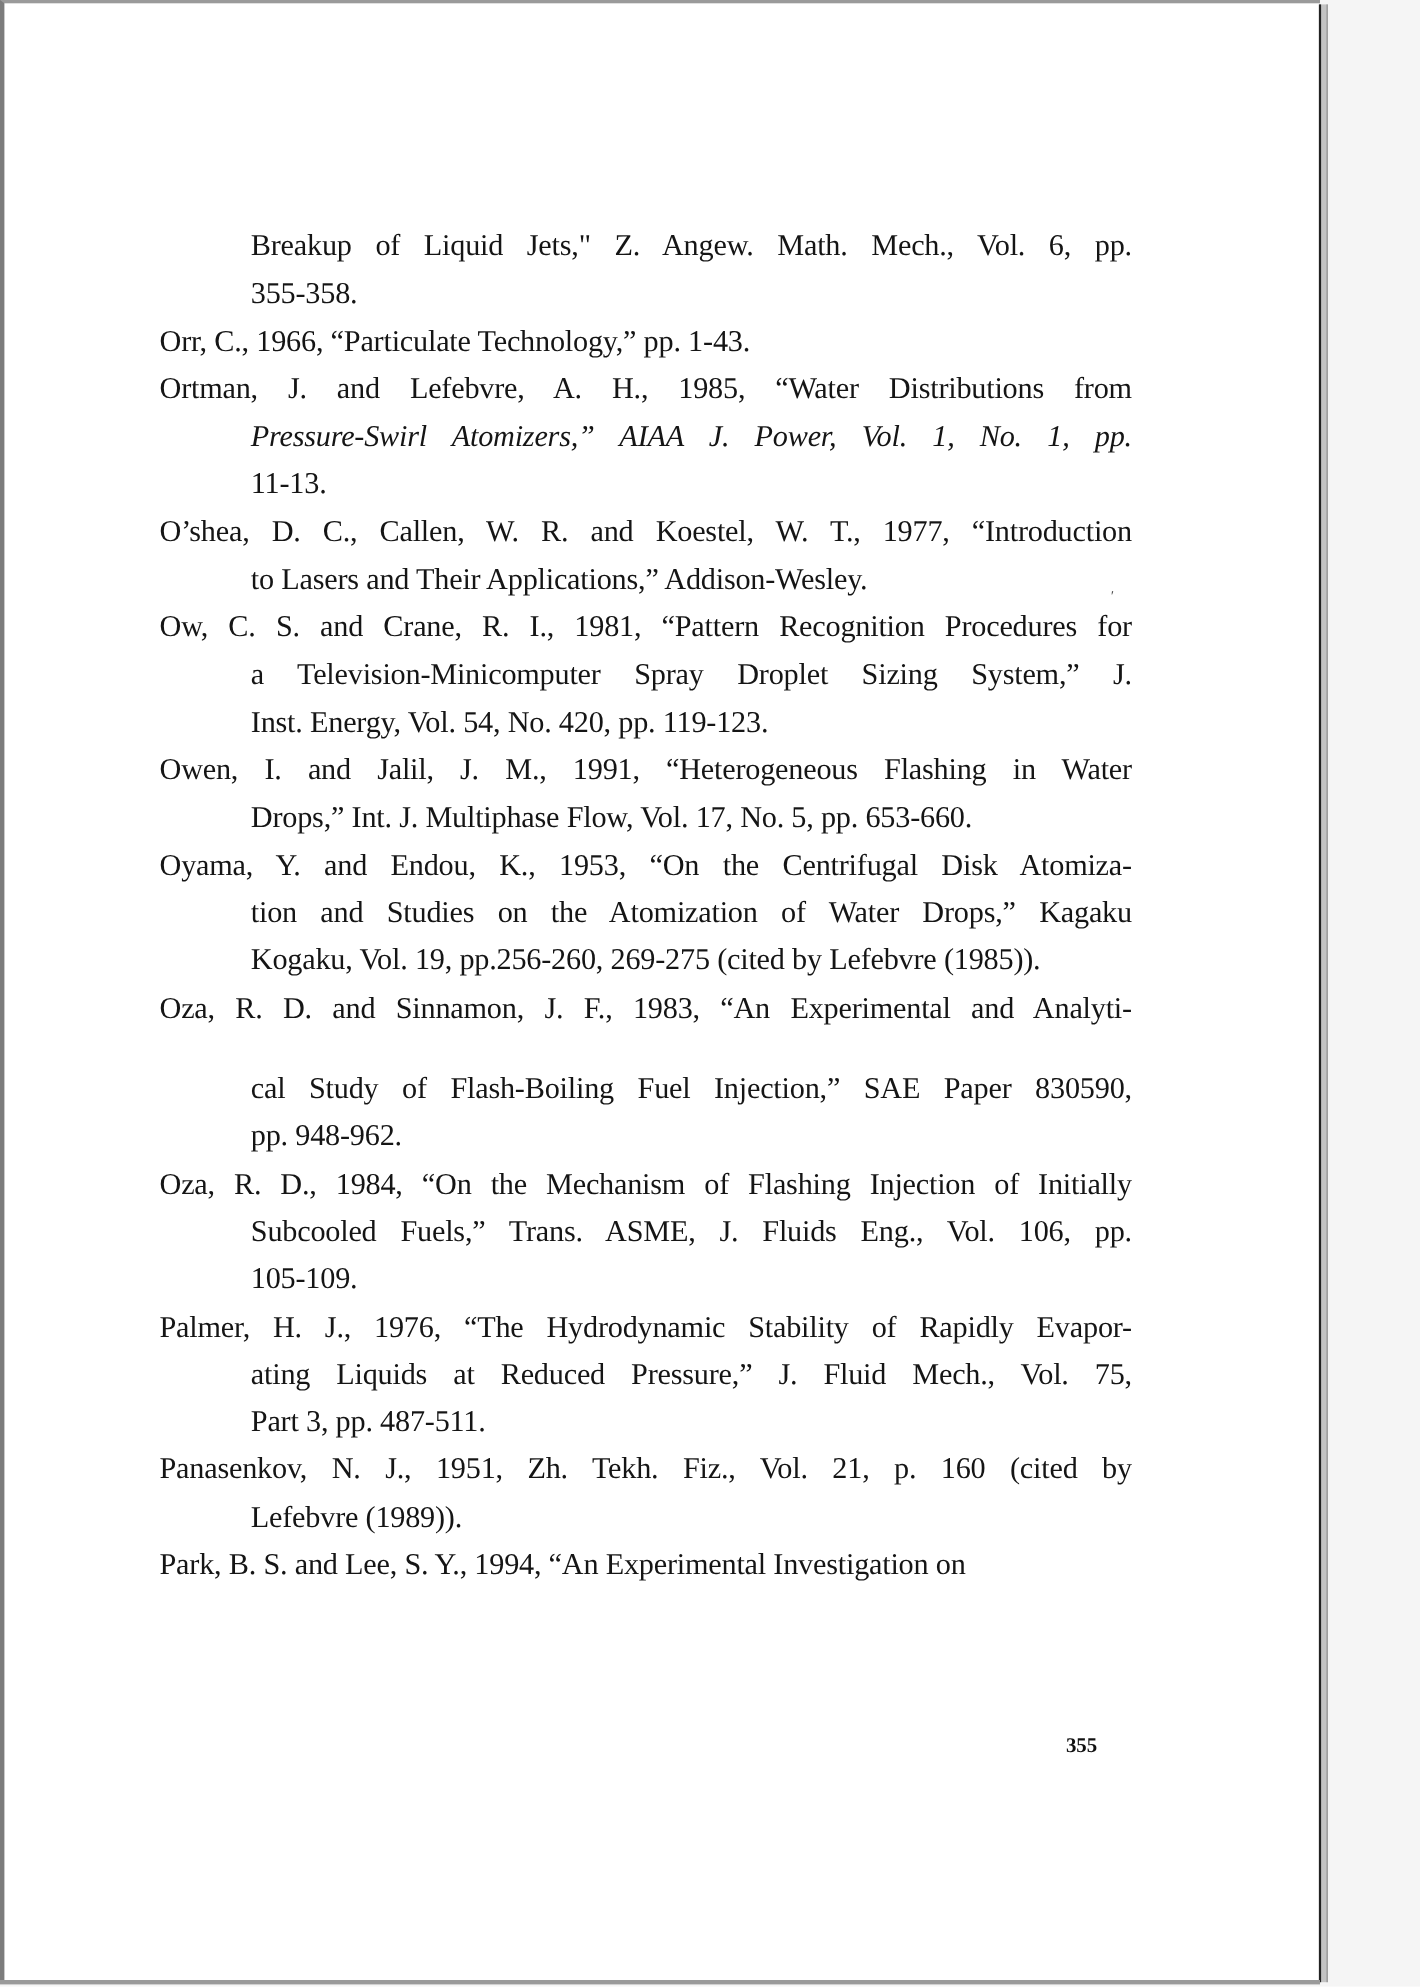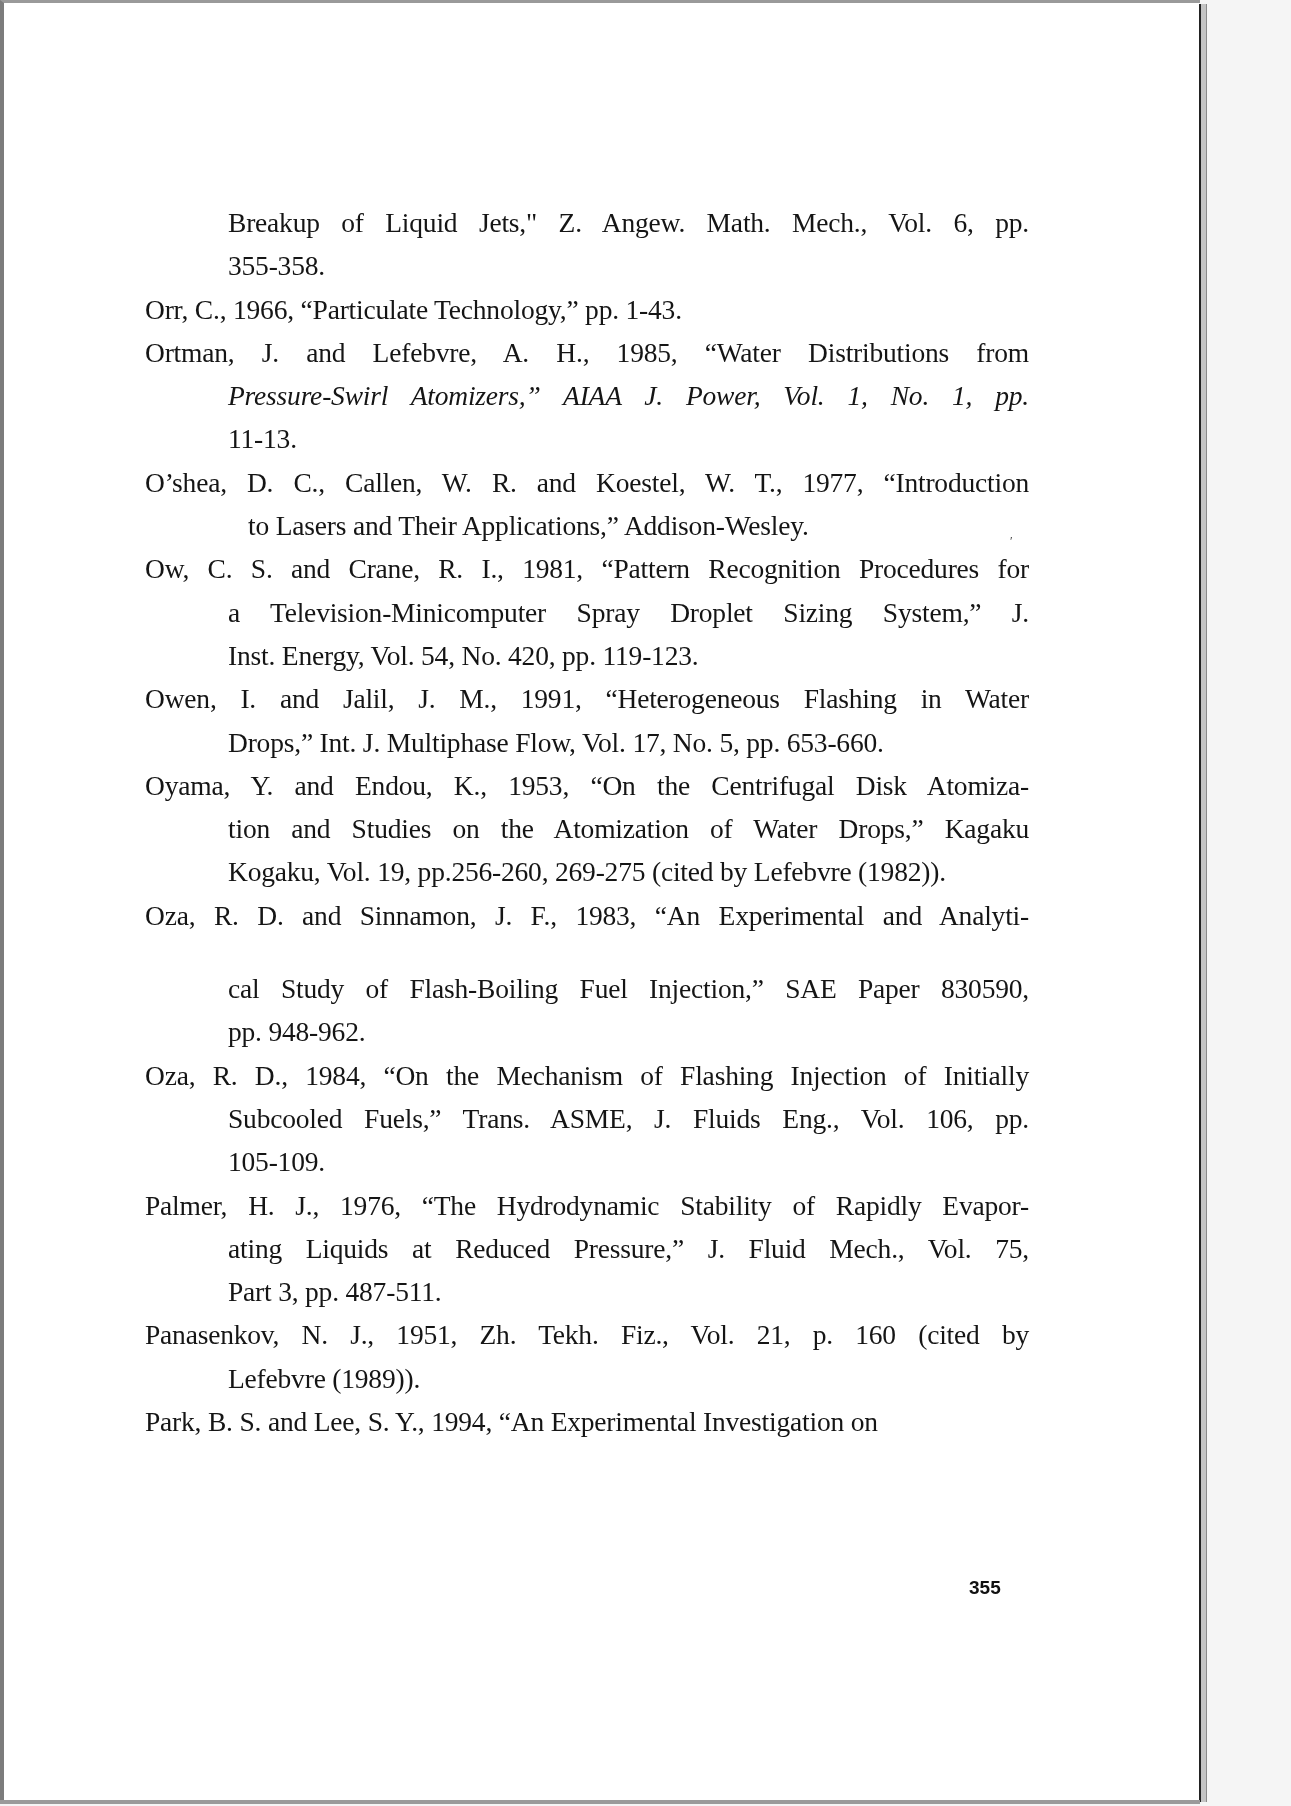--- a/index.html
+++ b/index.html
@@ -34,21 +34,21 @@
   .ref {
     padding-left: 83px; text-indent: -83px;
     text-align: justify;
     margin: 0;
   }
   .ref.cont { padding-left: 83px; text-indent: 0; }
   .ref .line { display: block; text-align: justify; text-align-last: justify; }
   .ref .line.last { text-align-last: left; }
   .page-number {
     position: absolute; left: 969px; top: 1577px;
-    font-family: Liberation Sans, sans-serif; font-weight: bold;
+    font-family: Liberation Serif, serif; font-weight: bold;
     font-size: 19px; color: #111;
   }
   .speck { position: absolute; color: #333; font-size: 12px; }
 </style>
 </head>
 <body>
 
 <div class="page"></div>
 <div class="page-edge-right"></div>
 <div class="page-edge-bottom"></div>
@@ -61,35 +61,35 @@
     <div class="ref">
       <span class="line last">Orr, C., 1966, “Particulate Technology,” pp. 1-43.</span>
     </div>
     <div class="ref">
       <span class="line">Ortman, J. and Lefebvre, A. H., 1985, “Water Distributions from</span>
       <span class="line" style="text-indent: 0px; font-style: italic;">Pressure-Swirl Atomizers,” AIAA J. Power, Vol. 1, No. 1, pp.</span>
       <span class="line last" style="text-indent: 0px;">11-13.</span>
     </div>
     <div class="ref">
       <span class="line">O’shea, D. C., Callen, W. R. and Koestel, W. T., 1977, “Introduction</span>
-      <span class="line last" style="text-indent: 0px; margin-left: 20px;">to Lasers and Their Applications,” Addison-Wesley.</span>
+      <span class="line last" style="text-indent: 0px;">to Lasers and Their Applications,” Addison-Wesley.</span>
     </div>
     <div class="ref">
       <span class="line">Ow, C. S. and Crane, R. I., 1981, “Pattern Recognition Procedures for</span>
       <span class="line" style="text-indent: 0px;">a Television-Minicomputer Spray Droplet Sizing System,” J.</span>
       <span class="line last" style="text-indent: 0px;">Inst. Energy, Vol. 54, No. 420, pp. 119-123.</span>
     </div>
     <div class="ref">
       <span class="line">Owen, I. and Jalil, J. M., 1991, “Heterogeneous Flashing in Water</span>
       <span class="line last" style="text-indent: 0px;">Drops,” Int. J. Multiphase Flow, Vol. 17, No. 5, pp. 653-660.</span>
     </div>
     <div class="ref">
       <span class="line">Oyama, Y. and Endou, K., 1953, “On the Centrifugal Disk Atomiza-</span>
       <span class="line" style="text-indent: 0px;">tion and Studies on the Atomization of Water Drops,” Kagaku</span>
-      <span class="line last" style="text-indent: 0px;">Kogaku, Vol. 19, pp.256-260, 269-275 (cited by Lefebvre (1982)).</span>
+      <span class="line last" style="text-indent: 0px;">Kogaku, Vol. 19, pp.256-260, 269-275 (cited by Lefebvre (1985)).</span>
     </div>
     <div class="ref">
       <span class="line">Oza, R. D. and Sinnamon, J. F., 1983, “An Experimental and Analyti-</span>
       <span class="line" style="text-indent: 0px; margin-top: 30px;">cal Study of Flash-Boiling Fuel Injection,” SAE Paper 830590,</span>
       <span class="line last" style="text-indent: 0px;">pp. 948-962.</span>
     </div>
     <div class="ref">
       <span class="line">Oza, R. D., 1984, “On the Mechanism of Flashing Injection of Initially</span>
       <span class="line" style="text-indent: 0px;">Subcooled Fuels,” Trans. ASME, J. Fluids Eng., Vol. 106, pp.</span>
       <span class="line last" style="text-indent: 0px;">105-109.</span>

